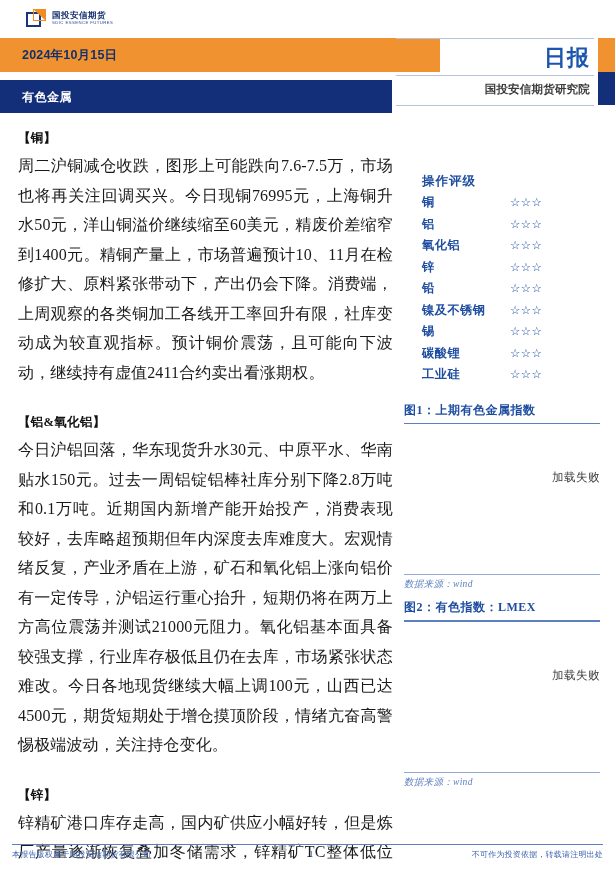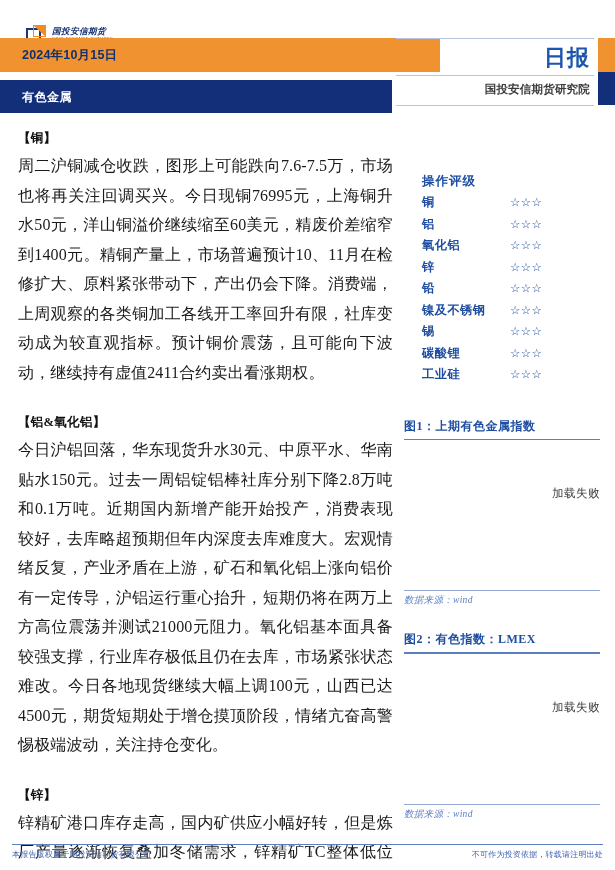--- a/index.html
+++ b/index.html
@@ -11,22 +11,22 @@
     width: 615px;
     height: 870px;
     position: relative;
     font-family: "Liberation Serif", "DejaVu Serif", serif;
     overflow: hidden;
   }
 
   
   .logo-bar {
     position: absolute;
-    left: 0; top: 16px;
-    width: 513px; height: 36px; font-style: italic;
+    left: 0; top: 0;
+    width: 513px; height: 36px;
   }
   .logo-wrap {
     position: absolute;
     left: 26px; top: 9px;
     display: flex;
     align-items: flex-start;
     gap: 5px;
   }
   .logo-mark {
     position: relative;
@@ -210,21 +210,21 @@
     white-space: nowrap;
   }
   .rate-stars {
     font-size: 11.5px;
     color: #1f4ea1;
     letter-spacing: 0.5px;
     font-family: "DejaVu Sans", sans-serif;
     white-space: nowrap;
   }
 
-  .fig-block { margin-top: 32px; }
+  .fig-block { margin-top: 16px; }
   .fig-cap {
     font-family: "Liberation Serif", serif;
     font-size: 12px;
     font-weight: bold;
     color: #1f4ea1;
     letter-spacing: 0.5px;
     padding-bottom: 4px;
   }
   .fig-rule {
     height: 1.6px;
@@ -382,21 +382,21 @@
   <div class="fig-block">
     <div class="fig-cap">图1：上期有色金属指数</div>
     <div class="fig-rule"></div>
     <div class="fig-box">
       <div class="fig-fail">加载失败</div>
     </div>
     <div class="fig-rule-b"></div>
     <div class="fig-src">数据来源：wind</div>
   </div>
 
-  <div class="fig-block" style="margin-top:18px;">
+  <div class="fig-block" style="margin-top:2px;">
     <div class="fig-cap">图2：有色指数：LMEX</div>
     <div class="fig-rule"></div>
     <div class="fig-box">
       <div class="fig-fail">加载失败</div>
     </div>
     <div class="fig-rule-b"></div>
     <div class="fig-src">数据来源：wind</div>
   </div>
 
 </div>

